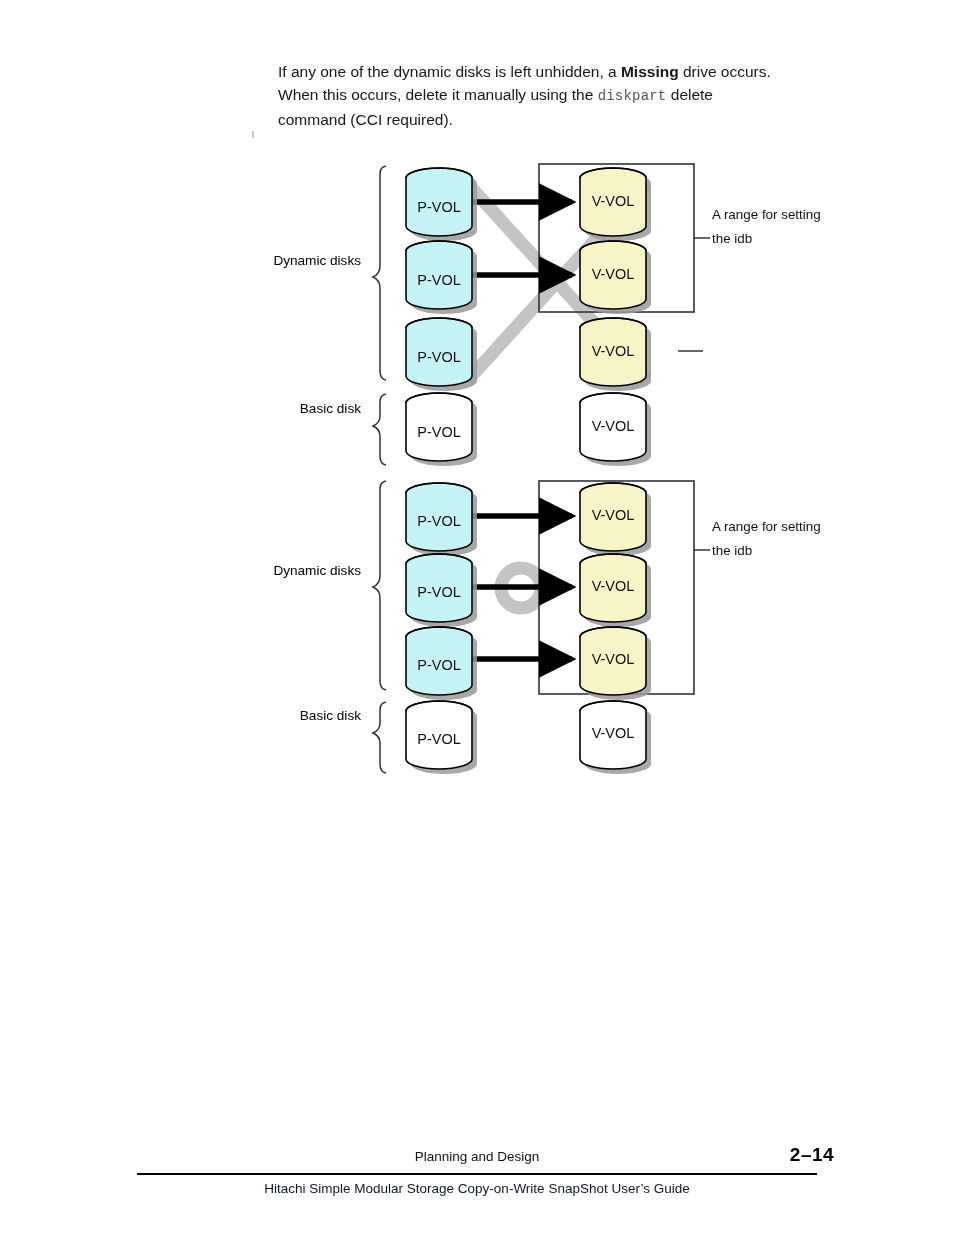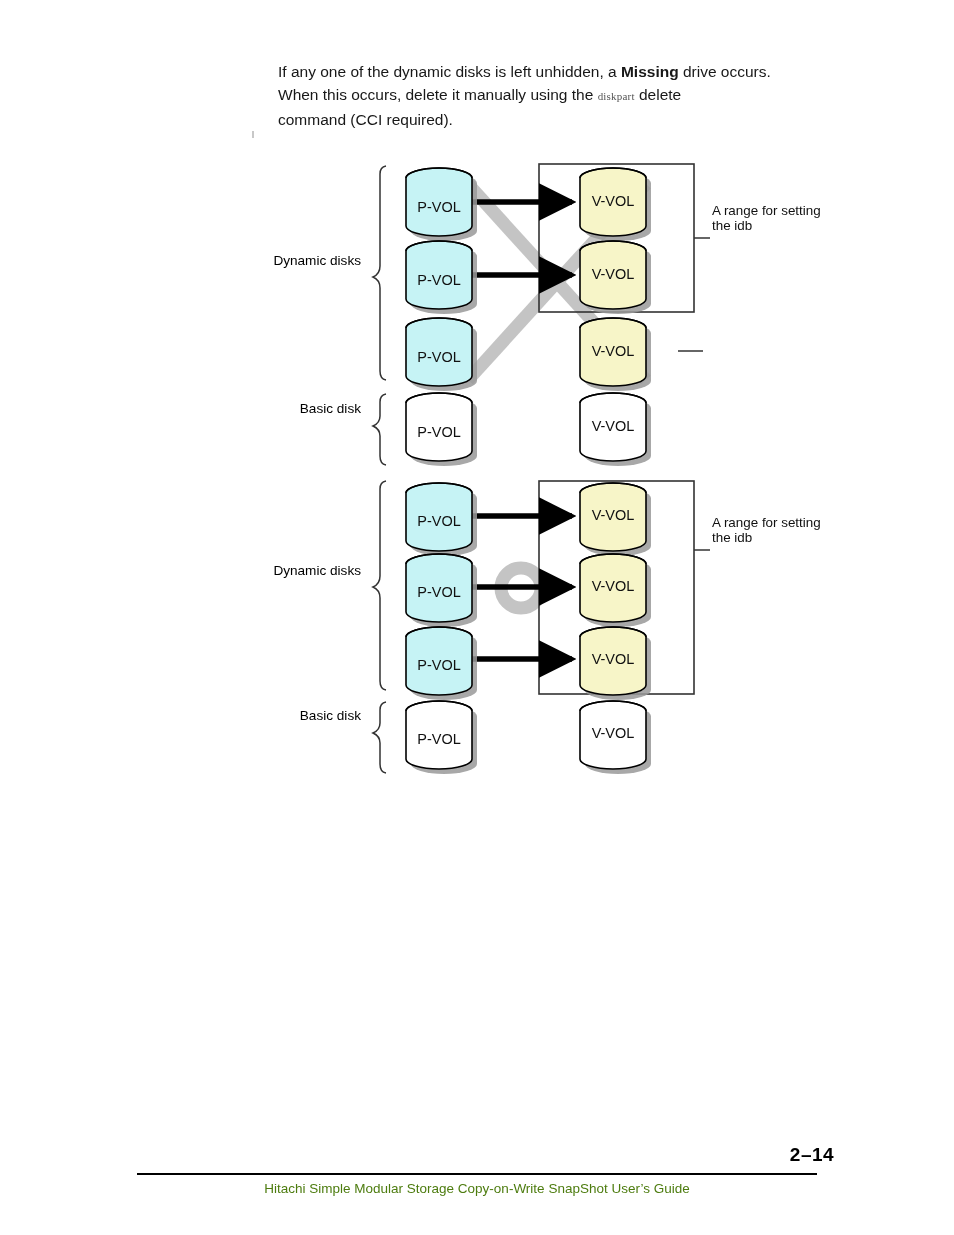--- a/index.html
+++ b/index.html
@@ -22,40 +22,40 @@
   .intro {
     position: absolute;
     left: 278px; top: 60px;
     width: 610px;
     font-size: 15.5px;
     line-height: 23px;
     color: #181818;
   }
   .intro b { font-weight: bold; }
   .mono {
-    font-family: Liberation Serif, serif;
-    font-size: 11px;
+    font-family: Liberation Mono, monospace;
+    font-size: 14px;
     color: #555555;
     letter-spacing: 0.2px;
   }
 
   
   .figure {
     position: absolute;
     left: 0px; top: 16px;
     width: 954px; height: 1235px;
     pointer-events: none;
   }
   .figure svg { display: block; }
 
   
   .annot {
     position: absolute;
     font-size: 13.4px;
-    line-height: 15px;
+    line-height: 24px;
     color: #111111;
     white-space: pre-line;
   }
   #annot-1 { left: 712px; top: 203px; width: 175px; }
   #annot-2 { left: 705px; top: 327px; width: 190px; }
   #annot-3 { left: 712px; top: 515px; width: 175px; }
 
   
   .brace-label {
     position: absolute;
@@ -94,21 +94,21 @@
     font-weight: bold;
     color: #000000;
     letter-spacing: 0.5px;
   }
   .footer-guide {
     position: absolute;
     left: 137px; top: 1181px;
     width: 680px;
     text-align: center;
     font-size: 13.5px;
-    color: #4d7c0f;
+    color: #0f172a;
   }
   .tiny-mark {
     position: absolute;
     left: 252px; top: 131px;
     width: 2px; height: 7px;
     background: #c8c8c8;
   }
 </style>
 </head>
 <body>
@@ -284,17 +284,18 @@
   <div class="brace-label" id="lbl-dyn-1">Dynamic disks</div>
   <div class="brace-label" id="lbl-basic-1">Basic disk</div>
   <div class="brace-label" id="lbl-dyn-2">Dynamic disks</div>
   <div class="brace-label" id="lbl-basic-2">Basic disk</div>
 
   <div class="annot" id="annot-1">A range for setting
 the idb</div>
   <div class="annot" id="annot-3">A range for setting
 the idb</div>
 
+  <div class="footer-center">Planning and Design</div>
   <div class="footer-page">2–14</div>
   <div class="footer-rule"></div>
   <div class="footer-guide">Hitachi Simple Modular Storage Copy-on-Write SnapShot User’s Guide</div>
 
 </div>
 
 </body></html>

